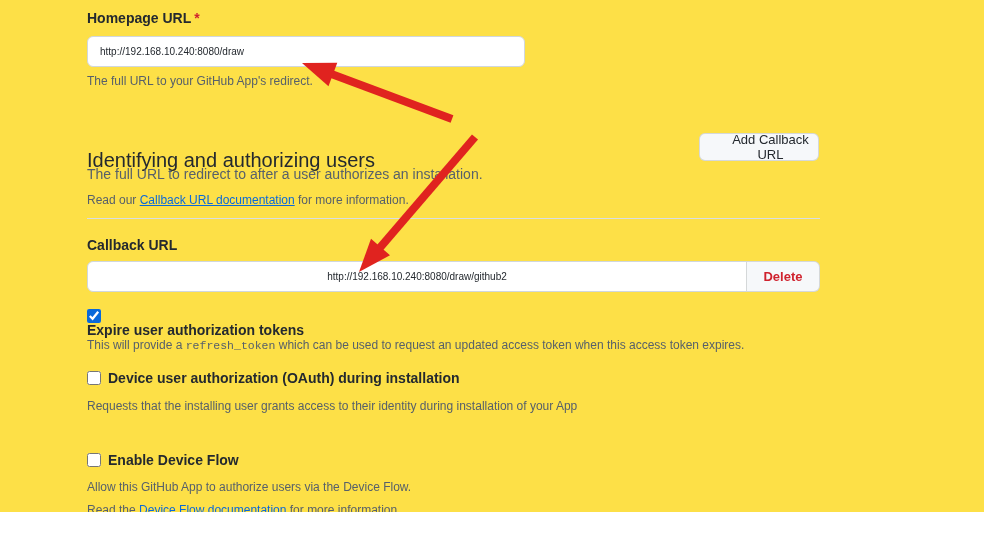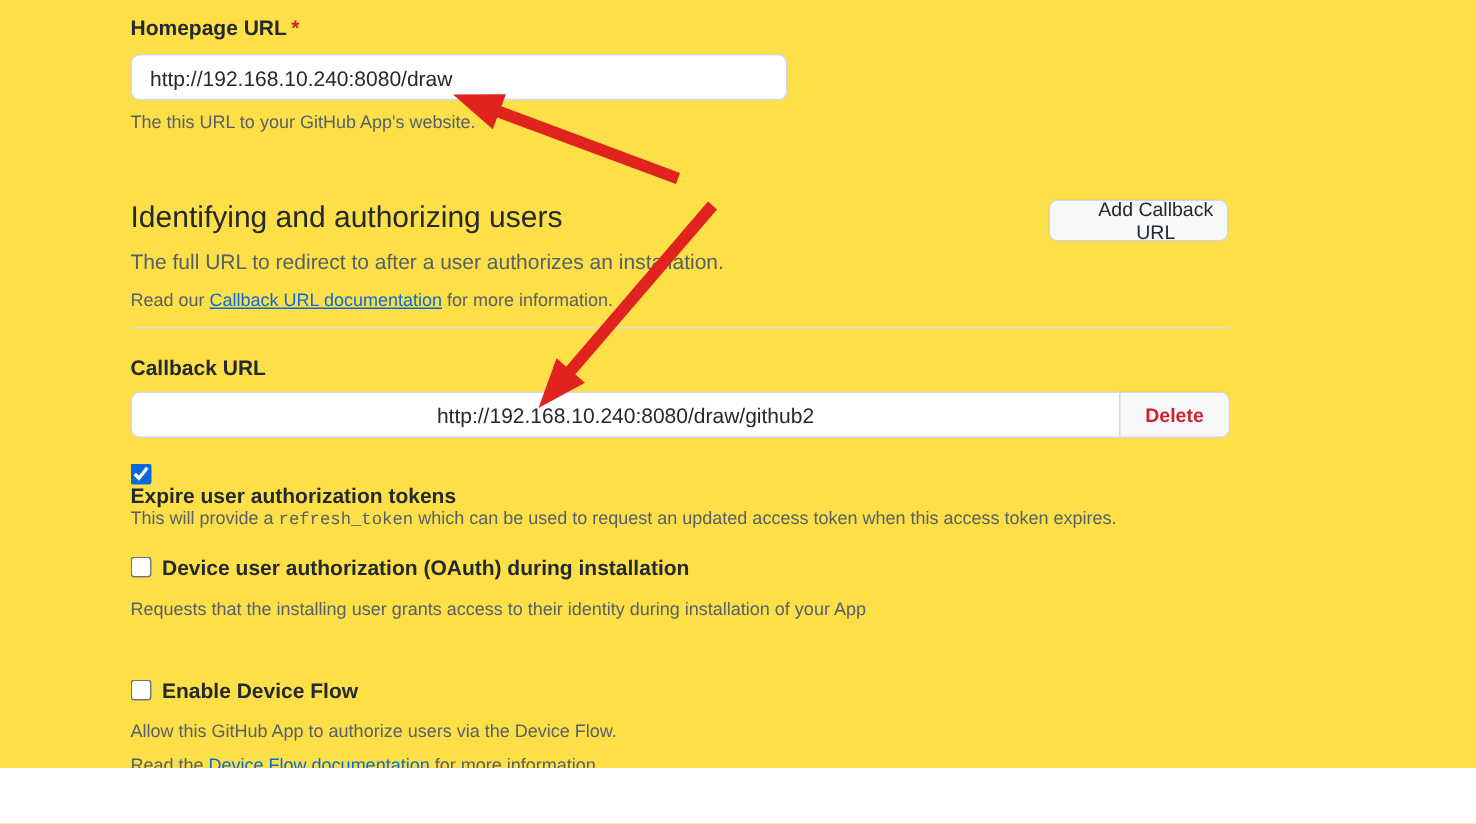--- a/index.html
+++ b/index.html
@@ -25,21 +25,21 @@
     line-height: 16px;
   }
   .required { color: #cf222e; margin-left: 3px; font-weight: 700; }
 
   .text-input {
     box-sizing: border-box;
     height: 31px;
     border: 1px solid #d0d7de;
     border-radius: 6px;
     padding: 0 12px;
-    font-size: 14px;
+    font-size: 10px;
     color: #24292f;
     font-family: "Liberation Sans", "DejaVu Sans", sans-serif;
     background: #ffffff;
     outline: none;
   }
 
   .note {
     font-size: 12px;
     color: #57606a;
     line-height: 16px;
@@ -48,20 +48,21 @@
     font-family: "Liberation Mono", "DejaVu Sans Mono", monospace;
     font-size: 11.5px;
     color: #57606a;
   }
 
   .section-heading {
     font-size: 20px;
     font-weight: 400;
     color: #24292f;
     line-height: 26px;
+    margin-top: 15px;
   }
   .section-desc {
     font-size: 14px;
     color: #57606a;
     line-height: 18px;
   }
 
   .link {
     color: #0969da;
     text-decoration: underline;
@@ -145,21 +146,21 @@
 </style>
 </head>
 <body>
 
 <div class="page">
 
   <div class="abs field-label" style="left:87px; top:10px;">
     <span>Homepage URL</span><span class="required">*</span>
   </div>
   <input class="abs text-input" style="left: 87px; top: 36px; width: 438px;" type="text" value="http://192.168.10.240:8080/draw">
-  <div class="abs note" style="left:87px; top:73px;">The this URL to your GitHub App's website.</div>
+  <div class="abs note" style="left:87px; top:73px;">The full URL to your GitHub App's redirect.</div>
 
   <div class="abs section-heading" style="left:87px; top:132px;">Identifying and authorizing users</div>
   <button class="abs btn btn-add" style="left:699px; top:133px;padding-left:29px;">Add Callback URL</button>
 
   <div class="abs section-desc" style="left:87px; top:165px;">The full URL to redirect to after a user authorizes an installation.</div>
   <div class="abs note" style="left:87px; top:192px;">
     <span>Read our </span><a class="link" href="#">Callback URL documentation</a><span> for more information.</span>
   </div>
 
   <div class="abs divider" style="left:87px; top:218px;"></div>

